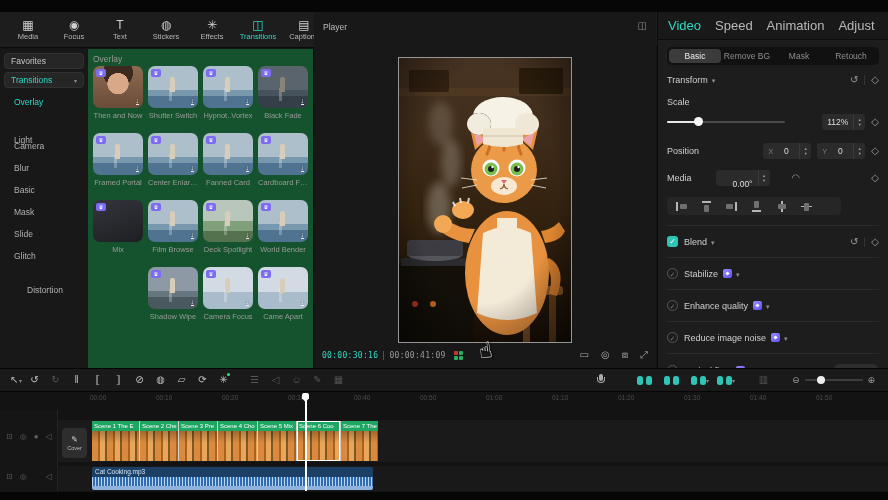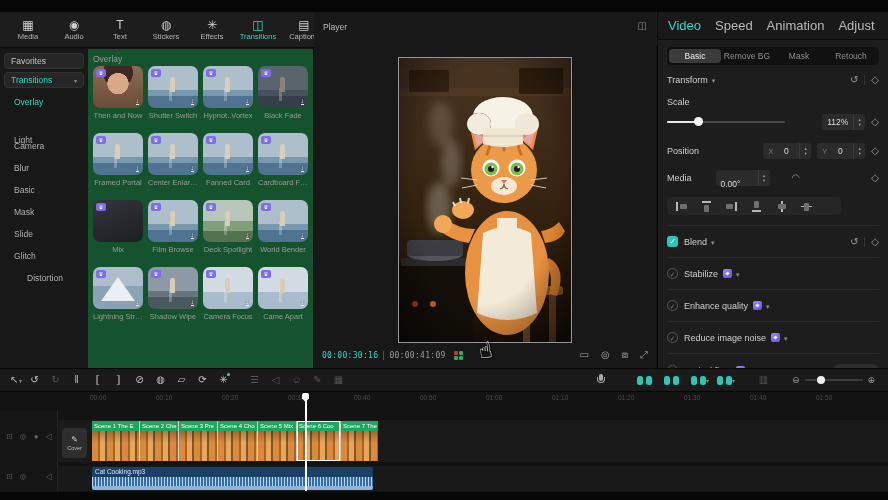--- a/index.html
+++ b/index.html
@@ -161,21 +161,21 @@
 
   <div class="abs" id="topstrip"></div>
 
   <div class="abs" id="toolbar">
     <div class="tb-item">
         <span class="icn">▦</span>
         <span class="lbl">Media</span>
       </div>
     <div class="tb-item">
         <span class="icn">◉</span>
-        <span class="lbl">Audio</span>
+        <span class="lbl">Focus</span>
       </div>
     <div class="tb-item">
         <span class="icn">T</span>
         <span class="lbl">Text</span>
       </div>
     <div class="tb-item">
         <span class="icn">◍</span>
         <span class="lbl">Stickers</span>
       </div>
     <div class="tb-item">
@@ -212,21 +212,21 @@
         <span style="font-size:6px;color:#8f8f8f;">▾</span>
       </div>
       <div class="sb-item active" style="top:48px;">Overlay</div>
       <div class="sb-item" style="top:86px;">Light</div>
       <div class="sb-item" style="top:92px;">Camera</div>
       <div class="sb-item" style="top:114px;">Blur</div>
       <div class="sb-item" style="top:136px;">Basic</div>
       <div class="sb-item" style="top:158px;">Mask</div>
       <div class="sb-item" style="top:180px;">Slide</div>
       <div class="sb-item" style="top:202px;">Glitch</div>
-      <div class="sb-item" style="top:224px;padding-left:13px;">Distortion</div>
+      <div class="sb-item" style="top:236px;padding-left:13px;">Distortion</div>
     </div>
 
     <div id="library">
       <div class="lib-header">Overlay</div>
 
       <div class="cell" style="left:5px;top:17px;">
           <div class="thumb v-portrait">
             <span class="vip"></span>
             <span class="dl"></span>
           </div>
@@ -304,27 +304,20 @@
           <div class="cap">Deck Spotlight</div>
         </div>
       <div class="cell" style="left:170px;top:151px;">
           <div class="thumb v-sea">
             <span class="vip"></span>
             <span class="dl"></span>
           </div>
           <div class="cap">World Bender</div>
         </div>
 
-      <div class="cell" style="left:5px;top:218px;">
-          <div class="thumb v-mountain">
-            <span class="vip"></span>
-            <span class="dl"></span>
-          </div>
-          <div class="cap">Lightning Strike</div>
-        </div>
       <div class="cell" style="left:115px;top:218px;">
           <div class="thumb v-light">
             <span class="vip"></span>
             <span class="dl"></span>
           </div>
           <div class="cap">Camera Focus</div>
         </div>
       <div class="cell" style="left:60px;top:218px;">
           <div class="thumb v-seagray">
             <span class="vip"></span>
@@ -512,21 +505,21 @@
             <span class="val" style="min-width:16px;text-align:center;">0</span>
             <span class="stepper"></span>
           </span>
           <span class="ricon">◇</span>
         </span>
       </div>
 
       <div class="rp-row" style="margin-top:11px;">
         <span>Media</span>
         <span class="vbox" style="margin-left:24px;">
-          <span class="val" style="min-width:32px;text-align:left;margin-top:12px;">0.00°</span>
+          <span class="val" style="min-width:32px;text-align:right;margin-top:12px;">0.00°</span>
           <span class="stepper"></span>
         </span>
         <span class="ricon" style="margin-left:22px;">◠</span>
         <span class="rgroup">
             <span class="ricon">◇</span>
           </span>
       </div>
 
       <div class="alignbar">
         <span class="alicon al-l"></span>

